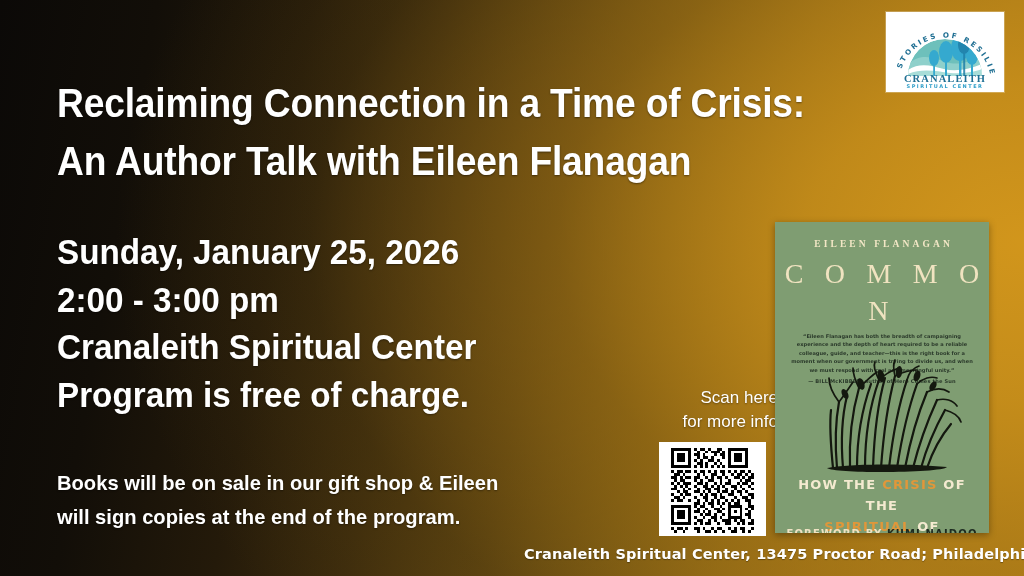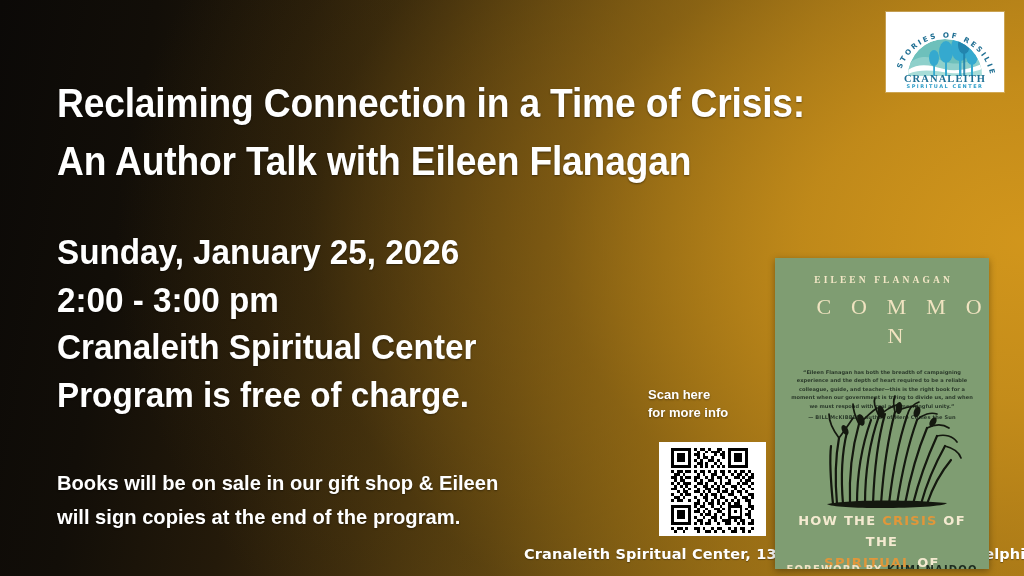--- a/index.html
+++ b/index.html
@@ -90,24 +90,24 @@
     overflow: hidden;
   }
   .logo-svg { display: block; width: 118px; height: 80px; }
 
   
   .scan-label {
     position: absolute;
     left: 648px;
     top: 386px;
     width: 130px;
-    text-align: left;
+    text-align: right;
     color: #ffffff;
-    font-size: 13px;
-    font-weight: 700;
+    font-size: 17px;
+    font-weight: 400;
     line-height: 1.42;
     text-shadow: 0 1px 2px rgba(0,0,0,0.4);
   }
   .scan-label .line { display: block; }
 
   .qr-wrap {
     position: absolute;
     left: 659px;
     top: 442px;
     width: 107px;
@@ -121,44 +121,43 @@
   
   .book {
     position: absolute;
     left: 775px;
     top: 222px;
     width: 214px;
     height: 311px;
     background: #7f9d72;
     box-shadow: 0 2px 7px rgba(0,0,0,0.35);
     overflow: hidden;
-    margin-top: 36px;
   }
   .book-author {
     position: absolute;
     top: 17px;
     left: 0;
     width: 100%;
     text-align: center;
     color: #f3e7c6;
     font-size: 9.5px;
     font-weight: 700;
     letter-spacing: 3.1px;
     text-indent: 3.1px;
     font-family: "Liberation Serif", serif;
   }
   .book-title {
     position: absolute;
     top: 34px;
-    left: 17px;
+    left: 0;
     width: 100%;
     text-align: center;
     color: #f0e3c0;
     font-family: "Liberation Serif", serif;
-    font-size: 22px;
+    font-size: 28px;
     font-weight: 400;
     line-height: 1.32;
     letter-spacing: 7.2px;
     text-indent: 7.2px;
   }
   .book-title .line { display: block; }
   .book-blurb {
     position: absolute;
     top: 110px;
     left: 14px;

